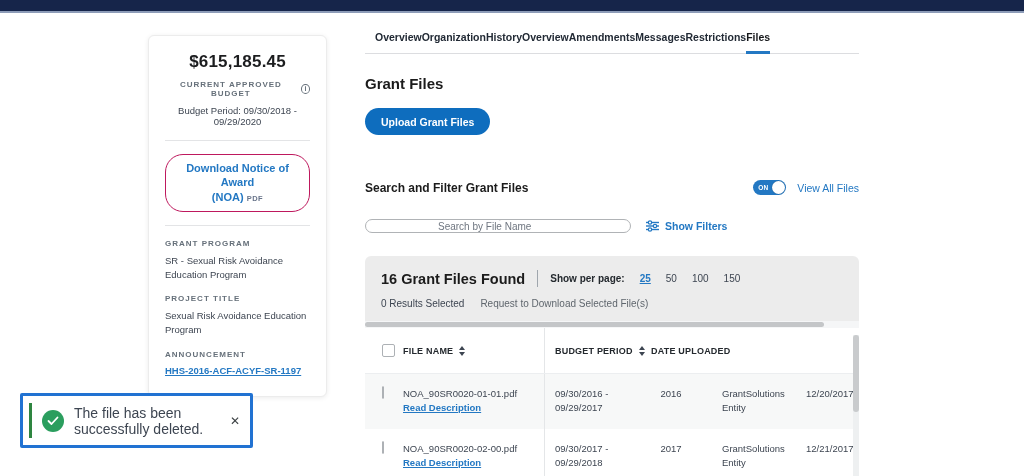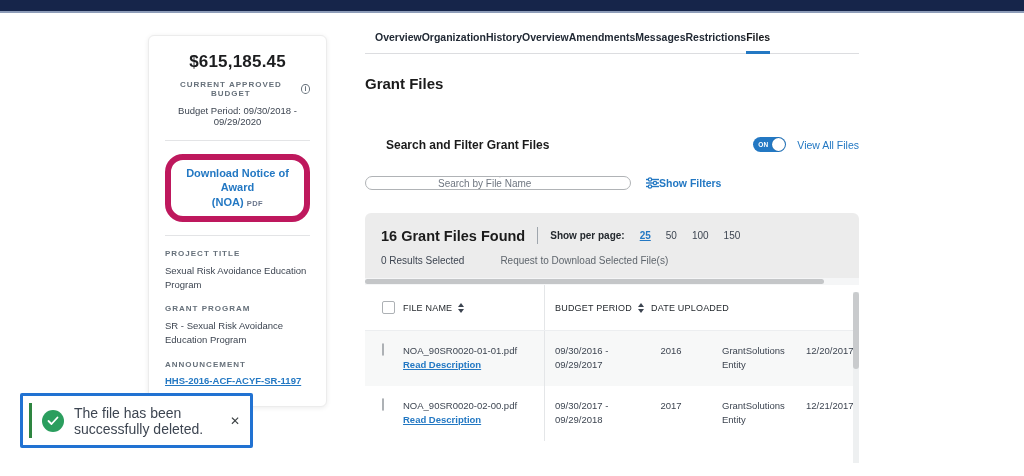--- a/index.html
+++ b/index.html
@@ -27,21 +27,21 @@
     color: #66707a; display: flex; justify-content: center; align-items: center; gap: 4px;
   }
   .info-icon {
     width: 10px; height: 10px; border: 1px solid #66707a; border-radius: 50%;
     font-size: 7px; line-height: 8px; color: #66707a; font-weight: bold;
     display: inline-block; letter-spacing: 0;
   }
   .card-period { margin-top: 7px; font-size: 9.5px; color: #3d4551; }
   .card-divider { border: none; border-top: 1px solid #e3e4e6; margin: 13px 0; }
   .noa-btn {
-    display: block; width: 100%; background: #fff; border: 6px solid #be185d;
+    display: block; width: 100%; background: #fff; border: 1px solid #be185d;
     border-radius: 18px; padding: 6px 6px 7px; cursor: pointer;
     font-family: inherit; font-size: 11px; font-weight: bold; color: #2378c3; line-height: 1.3;
   }
   .noa-suffix { font-size: 7.5px; color: #68748a; font-weight: bold; letter-spacing: .5px; }
   .card-section { text-align: left; margin-top: 13px; }
   .section-label { font-size: 8px; font-weight: bold; letter-spacing: 1px; color: #66707a; }
   .section-value { margin-top: 6px; font-size: 9.5px; color: #3d4551; line-height: 1.45; }
   .announce-link { display: inline-block; margin-top: 6px; font-size: 9.5px; font-weight: bold; color: #2378c3; text-decoration: underline; cursor: pointer; }
 
   
@@ -52,50 +52,50 @@
   .tab.active { color: #16181b; }
   .tab.active::after { content: ""; position: absolute; left: 0; right: 0; bottom: -1px; height: 3px; background: #2378c3; }
 
   .page-title { margin-top: 21px; font-size: 15px; font-weight: bold; color: #1b1b1b; }
 
   .upload-btn {
     margin-top: 16px; height: 27px; padding: 0 16px; background: #0e6dbe; color: #fff;
     border: none; border-radius: 14px; font-family: inherit; font-size: 10.5px; font-weight: bold; cursor: pointer;
   }
 
-  .filter-head { margin-top: 45px; display: flex; align-items: center; margin-left: 21px; }
+  .filter-head { margin-top: 45px; display: flex; align-items: center; }
   .filter-title { font-size: 12px; font-weight: bold; color: #1b1b1b; }
   .toggle { margin-left: auto; width: 33px; height: 15px; border-radius: 8px; background: #2378c3; position: relative; cursor: pointer; flex: 0 0 auto; }
   .toggle-label { position: absolute; left: 5px; top: 4.5px; font-size: 6.5px; font-weight: bold; color: #fff; line-height: 1; }
   .toggle-knob { position: absolute; right: 1px; top: 1px; width: 13px; height: 13px; background: #fff; border-radius: 50%; box-shadow: 0 0 1px rgba(0,0,0,.4); }
   .view-all { margin-left: 11px; font-size: 10.5px; color: #2378c3; cursor: pointer; }
 
   .search-row { margin-top: 24px; display: flex; align-items: center; }
   .search-box { width: 266px; height: 14px; border: 1px solid #b0b3b6; border-radius: 14px; display: flex; align-items: center; padding: 0 10px 0 13px; background: #fff; flex-direction: column; }
   .search-input { border: none; outline: none; flex: 1; font-family: inherit; font-size: 10px; margin-left: 9px; color: #3d4551; background: transparent; }
   .search-input::placeholder { color: #6f7680; }
-  .show-filters { margin-left: 15px; display: flex; align-items: center; color: #2378c3; font-size: 10.5px; font-weight: bold; cursor: pointer; }
+  .show-filters { margin-left: 15px; display: flex; align-items: center; gap: 6px; color: #2378c3; font-size: 10.5px; font-weight: bold; cursor: pointer; }
 
   
   .table-wrap { position: relative; margin-top: 23px; width: 494px; height: 250px; overflow: hidden; }
   .summary { background: #ececec; border-radius: 6px 6px 0 0; padding: 14px 16px 12px; }
   .summary-line1 { display: flex; align-items: center; }
   .count { font-size: 14.5px; font-weight: bold; color: #1b1b1b; }
   .vsep { width: 1px; height: 17px; background: #9fa6ad; margin: 0 12px; }
   .spp-label { font-size: 10px; font-weight: bold; color: #24292e; }
   .spp-opt { margin-left: 15px; font-size: 10px; color: #3d4551; cursor: pointer; }
   .spp-opt.active { color: #2378c3; font-weight: bold; text-decoration: underline; }
-  .summary-line2 { margin-top: 11px; display: flex; gap: 36px; font-size: 10px; color: #3d4551; }
+  .summary-line2 { margin-top: 11px; display: flex; gap: 16px; font-size: 10px; color: #3d4551; }
   .request-dl { color: #5f666d; cursor: pointer; }
 
   .hscroll { height: 7px; background: #f5f6f7; position: relative; }
   .hscroll-thumb { position: absolute; left: 0; top: 1px; height: 5px; width: 93%; background: #c4c6c8; border-radius: 3px; cursor: pointer; }
 
   .thead { display: flex; background: #fff; height: 46px; border-bottom: 1px solid #eceef0; }
-  .th { font-size: 9px; font-weight: normal; color: #24292e; letter-spacing: .2px; display: flex; align-items: center; white-space: nowrap; }
+  .th { font-size: 9px; font-weight: bold; color: #24292e; letter-spacing: .2px; display: flex; align-items: center; white-space: nowrap; }
   .c-check { width: 38px; padding-left: 17px; flex: 0 0 auto; }
   .c-name  { width: 142px; flex: 0 0 auto; border-right: 1px solid #e4e6e8; }
   .c-period{ width: 95px; padding-left: 10px; flex: 0 0 auto; }
   .c-fy    { width: 72px; padding-left: 10px; flex: 0 0 auto; }
   .c-up    { width: 83px; padding-left: 10px; flex: 0 0 auto; }
   .c-date  { width: 80px; padding-left: 11px; flex: 0 0 auto; }
   .thead .c-check, .thead .c-name, .thead .c-period, .thead .c-fy, .thead .c-up, .thead .c-date { display: flex; align-items: center; align-self: stretch; }
 
   .sort { display: inline-flex; flex-direction: column; gap: 2px; margin-left: 6px; }
   .sort b { display: block; width: 0; height: 0; border-left: 3px solid transparent; border-right: 3px solid transparent; }
@@ -139,26 +139,26 @@
   </div>
   <div class="card-period">Budget Period: 09/30/2018 - 09/29/2020</div>
   <hr class="card-divider">
   <button class="noa-btn">
     <span>Download Notice of Award</span><br>
     <span>(NOA)</span>
     <span class="noa-suffix">PDF</span>
   </button>
   <hr class="card-divider">
   <div class="card-section">
+    <div class="section-label">GRANT PROGRAM</div>
+    <div class="section-value">SR - Sexual Risk Avoidance Education Program</div>
+  </div>
+  <div class="card-section">
     <div class="section-label">PROJECT TITLE</div>
     <div class="section-value">Sexual Risk Avoidance Education Program</div>
-  </div>
-  <div class="card-section">
-    <div class="section-label">GRANT PROGRAM</div>
-    <div class="section-value">SR - Sexual Risk Avoidance Education Program</div>
   </div>
   <div class="card-section">
     <div class="section-label">ANNOUNCEMENT</div>
     <a class="announce-link">HHS-2016-ACF-ACYF-SR-1197</a>
   </div>
 </div>
 
 <div class="main">
 
   <div class="tabs">
@@ -167,20 +167,21 @@
     <span class="tab">History</span>
     <span class="tab">Overview</span>
     <span class="tab">Amendments</span>
     <span class="tab">Messages</span>
     <span class="tab">Restrictions</span>
     <span class="tab active">Files</span>
   </div>
 
   <h1 class="page-title">Grant Files</h1>
 
+  <button class="upload-btn">Upload Grant Files</button>
 
   <div class="filter-head">
     <span class="filter-title">Search and Filter Grant Files</span>
     <span class="toggle">
       <span class="toggle-label">ON</span>
       <span class="toggle-knob"></span>
     </span>
     <a class="view-all">View All Files</a>
   </div>
 

